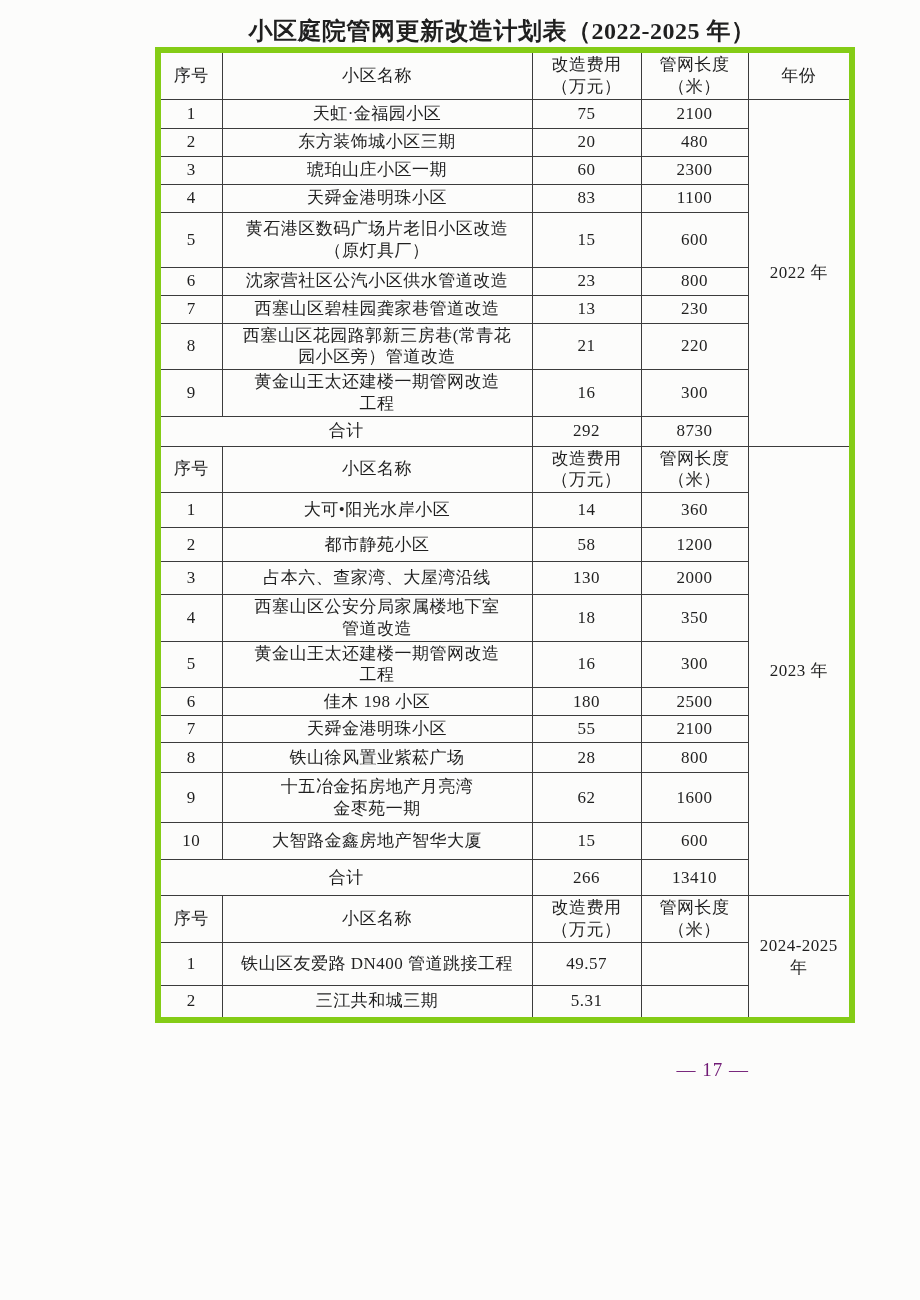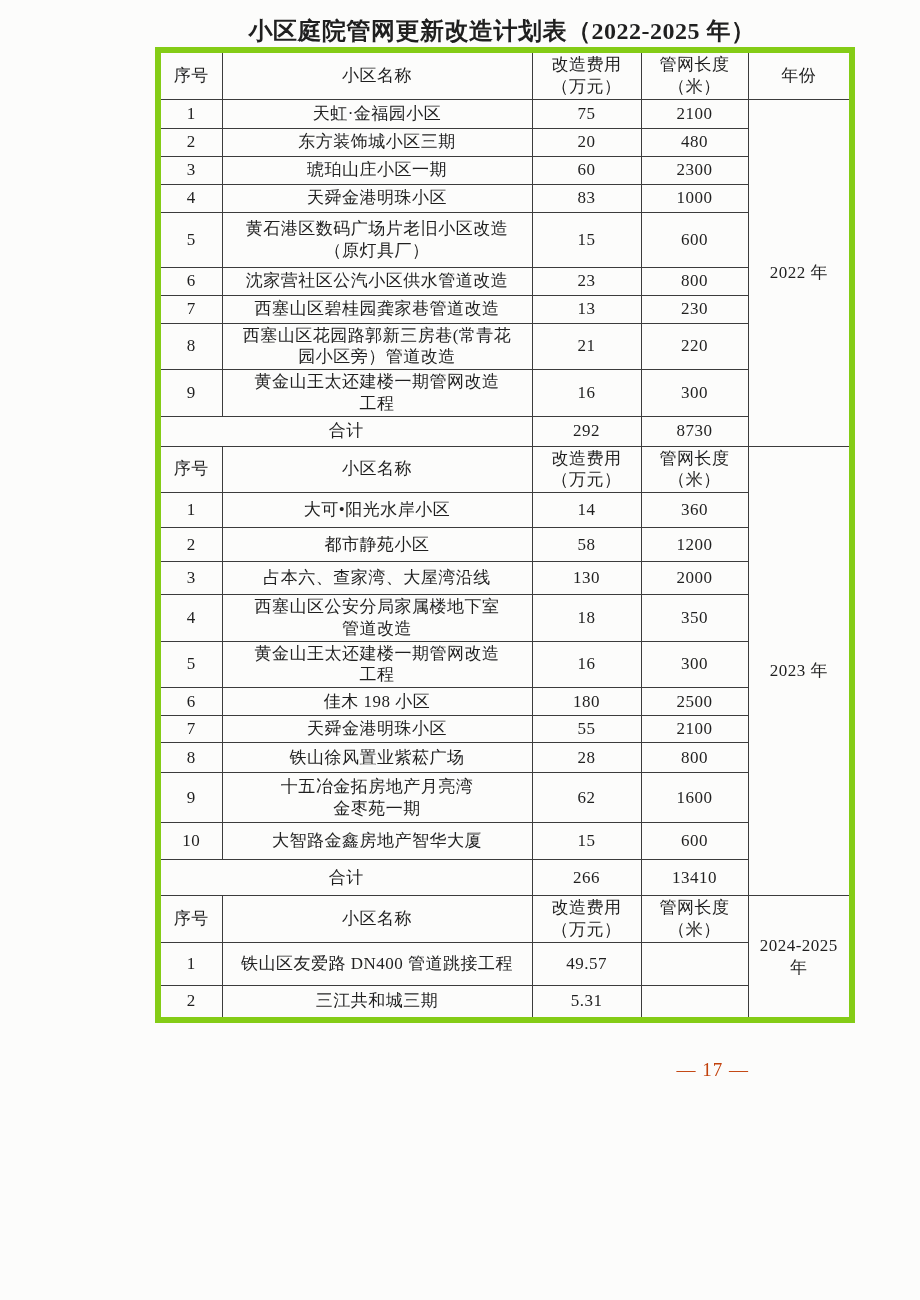--- a/index.html
+++ b/index.html
@@ -46,21 +46,21 @@
     letter-spacing:0.5px;
     overflow:hidden;
   }
   td.hdr{font-size:17px;}
   td.num{letter-spacing:0;}
   .pagenum{
     margin-top:36px;
     text-align:right;
     padding-right:100px;
     font-size:19px;
-    color:#c2410c;
+    color:#701a75;
     letter-spacing:1px;
   }
 </style>
 </head>
 <body>
 
 <div class="content">
 
 
   <h1 class="title">小区庭院管网更新改造计划表（2022-2025 年）</h1>
@@ -100,21 +100,21 @@
       <tr style="height:28px">
         <td>3</td>
         <td>琥珀山庄小区一期</td>
         <td class="num">60</td>
         <td class="num">2300</td>
       </tr>
       <tr style="height:28px">
         <td>4</td>
         <td>天舜金港明珠小区</td>
         <td class="num">83</td>
-        <td class="num">1000</td>
+        <td class="num">1100</td>
       </tr>
       <tr style="height:55px">
         <td>5</td>
         <td>黄石港区数码广场片老旧小区改造
 （原灯具厂）</td>
         <td class="num">15</td>
         <td class="num">600</td>
       </tr>
       <tr style="height:28px">
         <td>6</td>

